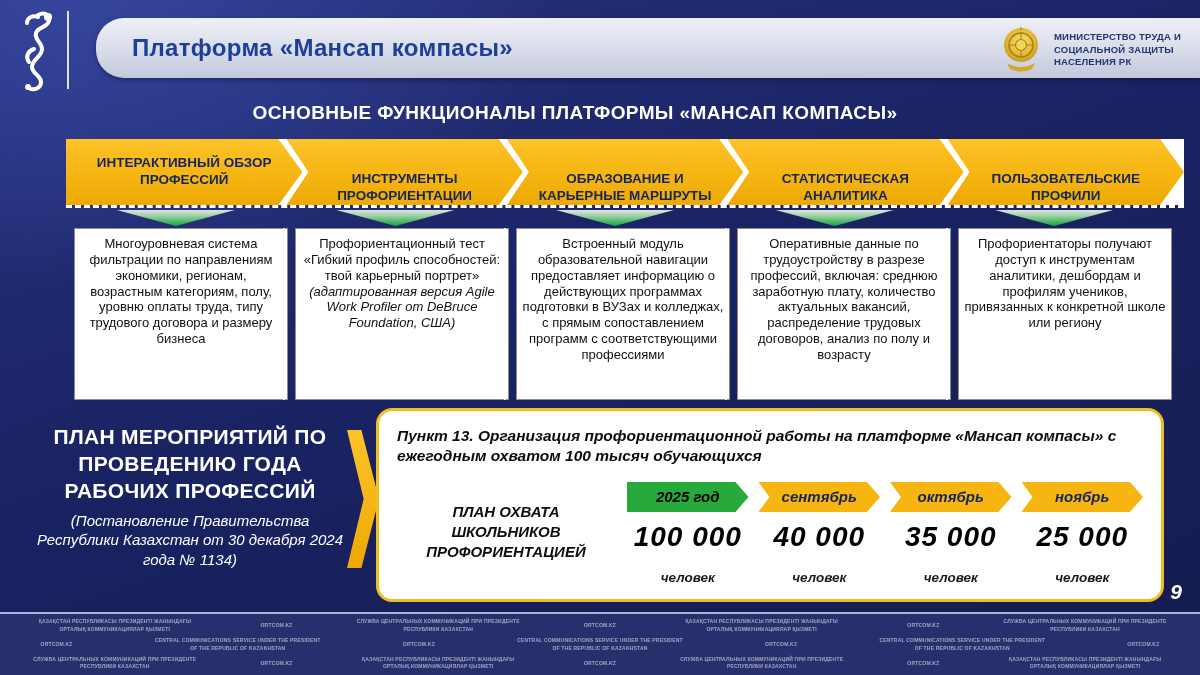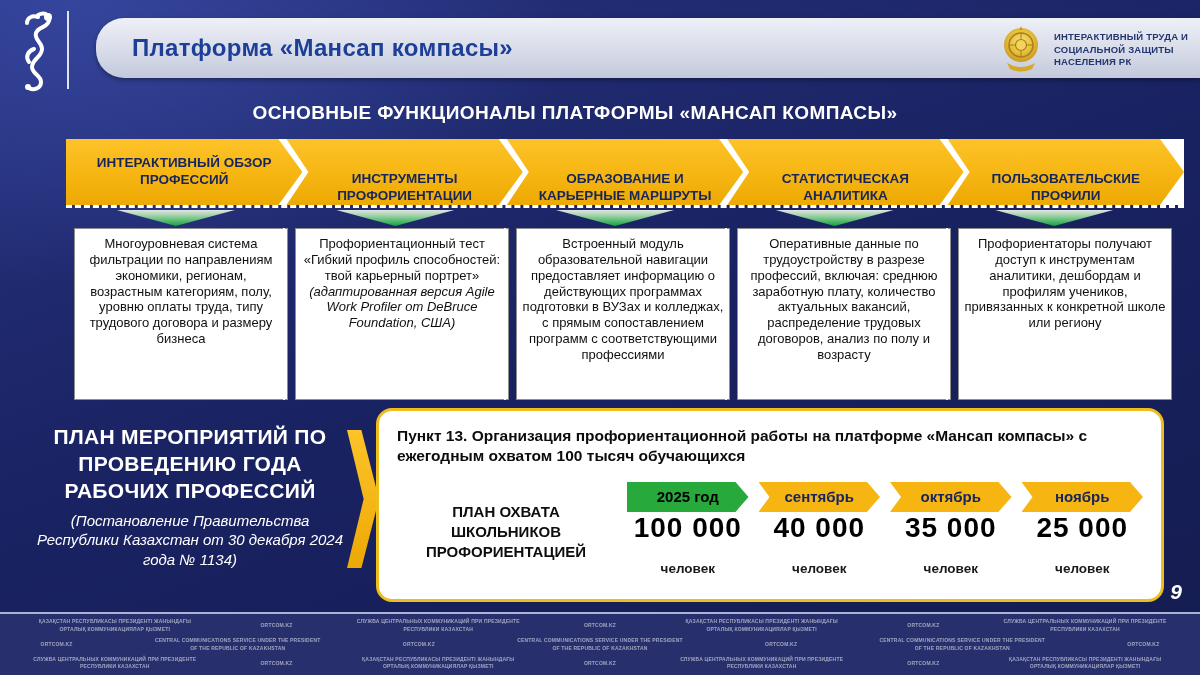--- a/index.html
+++ b/index.html
@@ -65,34 +65,35 @@
   #chevron-right{
     left:347px;top:430px;width:32px;height:138px;
     background:linear-gradient(180deg,#fdc32a,#eda904);
     clip-path:polygon(0 0,45% 0,100% 50%,45% 100%,0 100%,52% 50%);
   }
   
   #point13-box{
     left:376px;top:408px;width:788px;height:194px;box-sizing:border-box;
     background:#ffffff;border:3px solid #edbe1e;border-radius:16px;
     padding:15px 18px 10px 18px;
+    font-style:italic;
   }
   #point13-heading{font-size:15.5px;font-weight:bold;color:#0c0c0c;line-height:1.32;width:99%;}
   #point13-row{display:flex;margin-top:15px;align-items:flex-start;}
   #coverage-label{width:218px;font-weight:bold;font-size:15px;line-height:1.35;text-align:center;padding-top:20px;color:#0d0d0d;}
   #milestones{flex:1;display:flex;gap:10px;padding-left:12px;}
   .milestone{flex:1;text-align:center;}
   .badge{
     height:30px;line-height:30px;font-weight:bold;font-size:15px;
     clip-path:polygon(0 0, calc(100% - 13px) 0, 100% 50%, calc(100% - 13px) 100%, 0 100%, 11px 50%);
   }
   .badge.first{clip-path:polygon(0 0, calc(100% - 13px) 0, 100% 50%, calc(100% - 13px) 100%, 0 100%);}
   .badge.green{background:#27a93c;color:#000000;}
   .badge.yellow{background:#f6b511;color:#16255c;}
-  .m-value{font-size:28px;font-weight:800;color:#000000;letter-spacing:1px;}
+  .m-value{font-size:28px;font-weight:800;color:#000000;margin-top:9px;letter-spacing:1px;}
   .m-unit{font-size:13.5px;font-weight:bold;color:#1a1a1a;margin-top:17px;}
   
   #page-number{right:18px;top:580px;color:#ffffff;font-size:21px;font-weight:bold;font-style:italic;}
   #watermark-strip{
     left:0;top:612px;width:1200px;height:63px;box-sizing:border-box;
     background:#272f6d;border-top:2px solid #aab3d6;
     display:flex;flex-direction:column;justify-content:space-evenly;
   }
   .wm-row{display:flex;justify-content:space-around;align-items:center;}
   .wm-item{
@@ -135,21 +136,21 @@
         <path d="M10 40 q14 8 28 0 l-3 6 q-11 5 -22 0 z" fill="#d5a827"></path>
         <g stroke="#a87f14" stroke-width="1">
           <line x1="24" y1="10" x2="24" y2="16"></line>
             <line x1="24" y1="28" x2="24" y2="34"></line>
           <line x1="12" y1="22" x2="18" y2="22"></line>
             <line x1="30" y1="22" x2="36" y2="22"></line>
         </g>
       </svg>
     </span>
     <span id="ministry-text">
-      <span>ИНТЕРАКТИВНЫЙ ТРУДА И</span><br>
+      <span>МИНИСТЕРСТВО ТРУДА И</span><br>
       <span>СОЦИАЛЬНОЙ ЗАЩИТЫ</span><br>
       <span>НАСЕЛЕНИЯ РК</span>
     </span>
   </div>
 </div>
 
 <div class="abs" id="section-title">ОСНОВНЫЕ ФУНКЦИОНАЛЫ ПЛАТФОРМЫ «МАНСАП КОМПАСЫ»</div>
 
 <div class="abs" id="arrows-strip">
   <div class="arrow">

